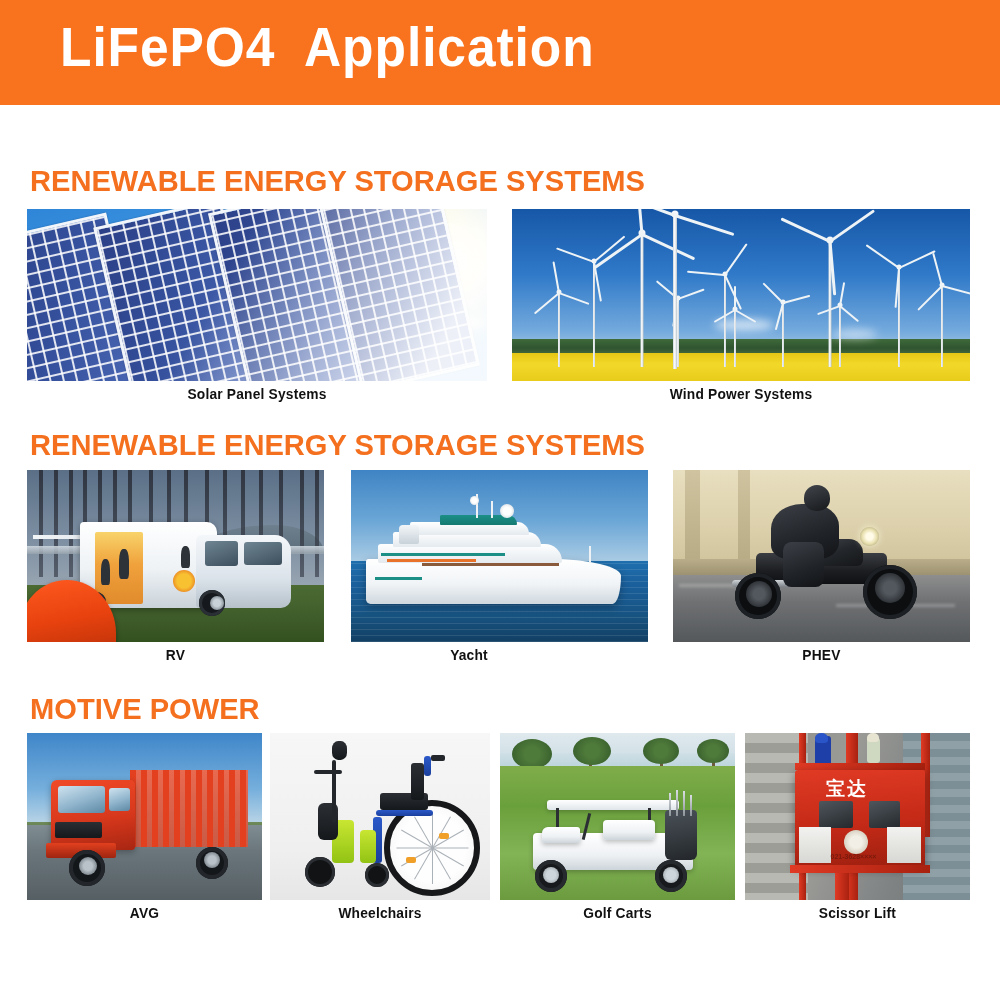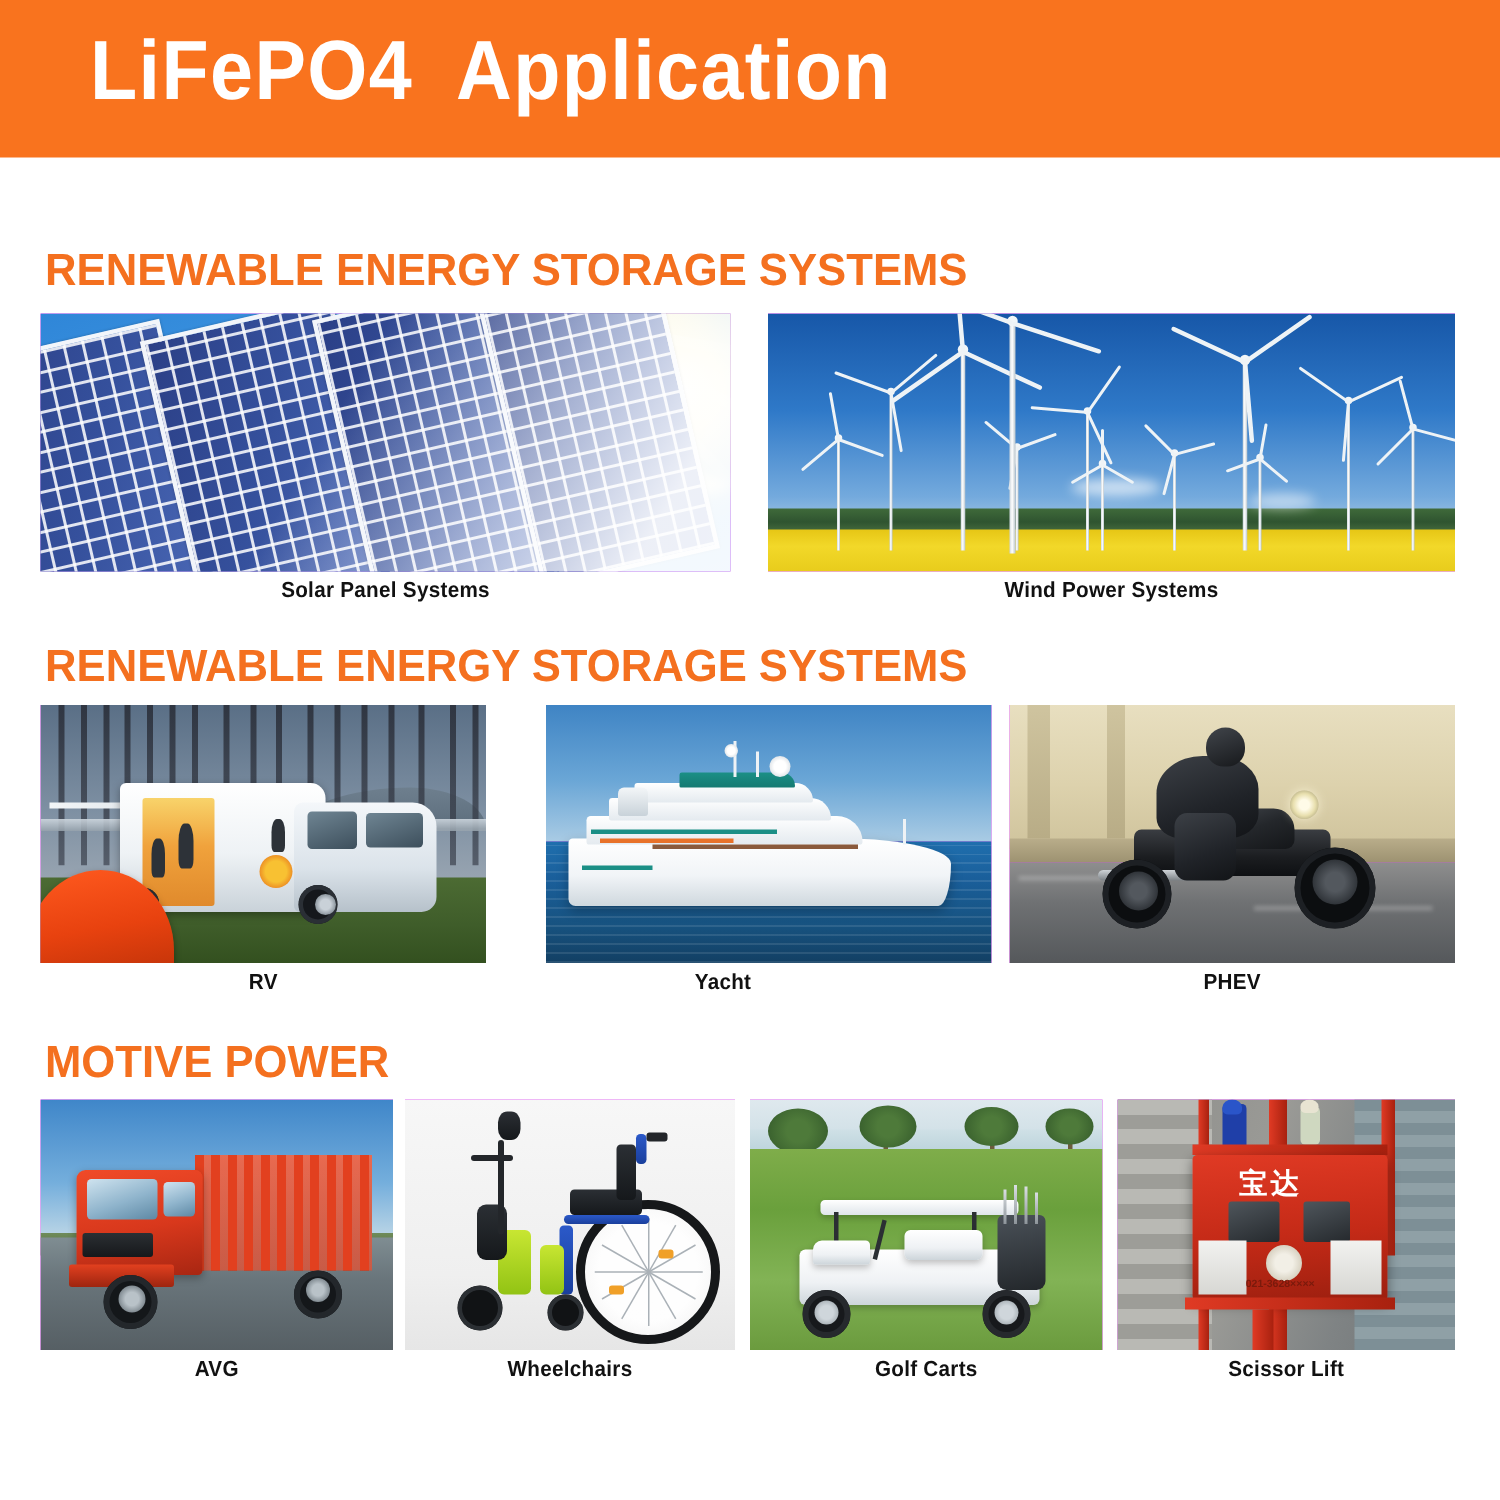--- a/index.html
+++ b/index.html
@@ -54,21 +54,21 @@
   #sec2-heading { top: 428px; }
   #sec3-heading { top: 692px; }
 
   
   .figure {
     position: absolute;
   }
   .thumb {
     position: relative;
     overflow: hidden;
-    background: #d946ef;
+    background: #ec4899;
   }
   .caption {
     text-align: center;
     color: #111111;
     font-family: "Liberation Sans Narrow", "Liberation Sans", sans-serif;
     font-size: 14.5px;
     font-weight: bold;
     margin-top: 5px;
     letter-spacing: 0.2px;
     white-space: nowrap;
@@ -431,21 +431,21 @@
     <div class="rv-person" style="left:31%; top:46%; width:10px; height:30px;"></div>
     <div class="rv-person" style="left:52%; top:44%; width:9px; height:22px;"></div>
     <div class="rv-wheel" style="left:58%; top:70%; width:26px; height:26px;"></div>
     <div class="rv-hubcap" style="left:61.5%; top:73.5%; width:14px; height:14px;"></div>
     <div class="rv-wheel" style="left:20%; top:71%; width:20px; height:20px;"></div>
     <div class="rv-tent" style="left:-3%; top:64%; width:33%; height:40%;"></div>
   </div>
   <div class="caption">RV</div>
 </div>
 
-<div class="figure" style="left:364px; top:470px; width:236px;">
+<div class="figure" style="left:351px; top:470px; width:236px;">
   <div class="thumb" style="width:297px; height:172px;">
     <div class="yacht-sky"></div>
     <div class="yacht-sea"></div>
     <div class="sea-shimmer"></div>
 
     <div class="hull" style="left:5%; top:52%; width:86%; height:26%;"></div>
     <div class="deck" style="left:9%; top:43%; width:62%; height:11%;"></div>
     <div class="deck" style="left:14%; top:36%; width:50%; height:9%;"></div>
     <div class="deck" style="left:20%; top:30%; width:40%; height:8%;"></div>
     <div class="deck" style="left:30%; top:26%; width:26%; height:6%; background:linear-gradient(180deg,#1b8f86,#157a72);"></div>

